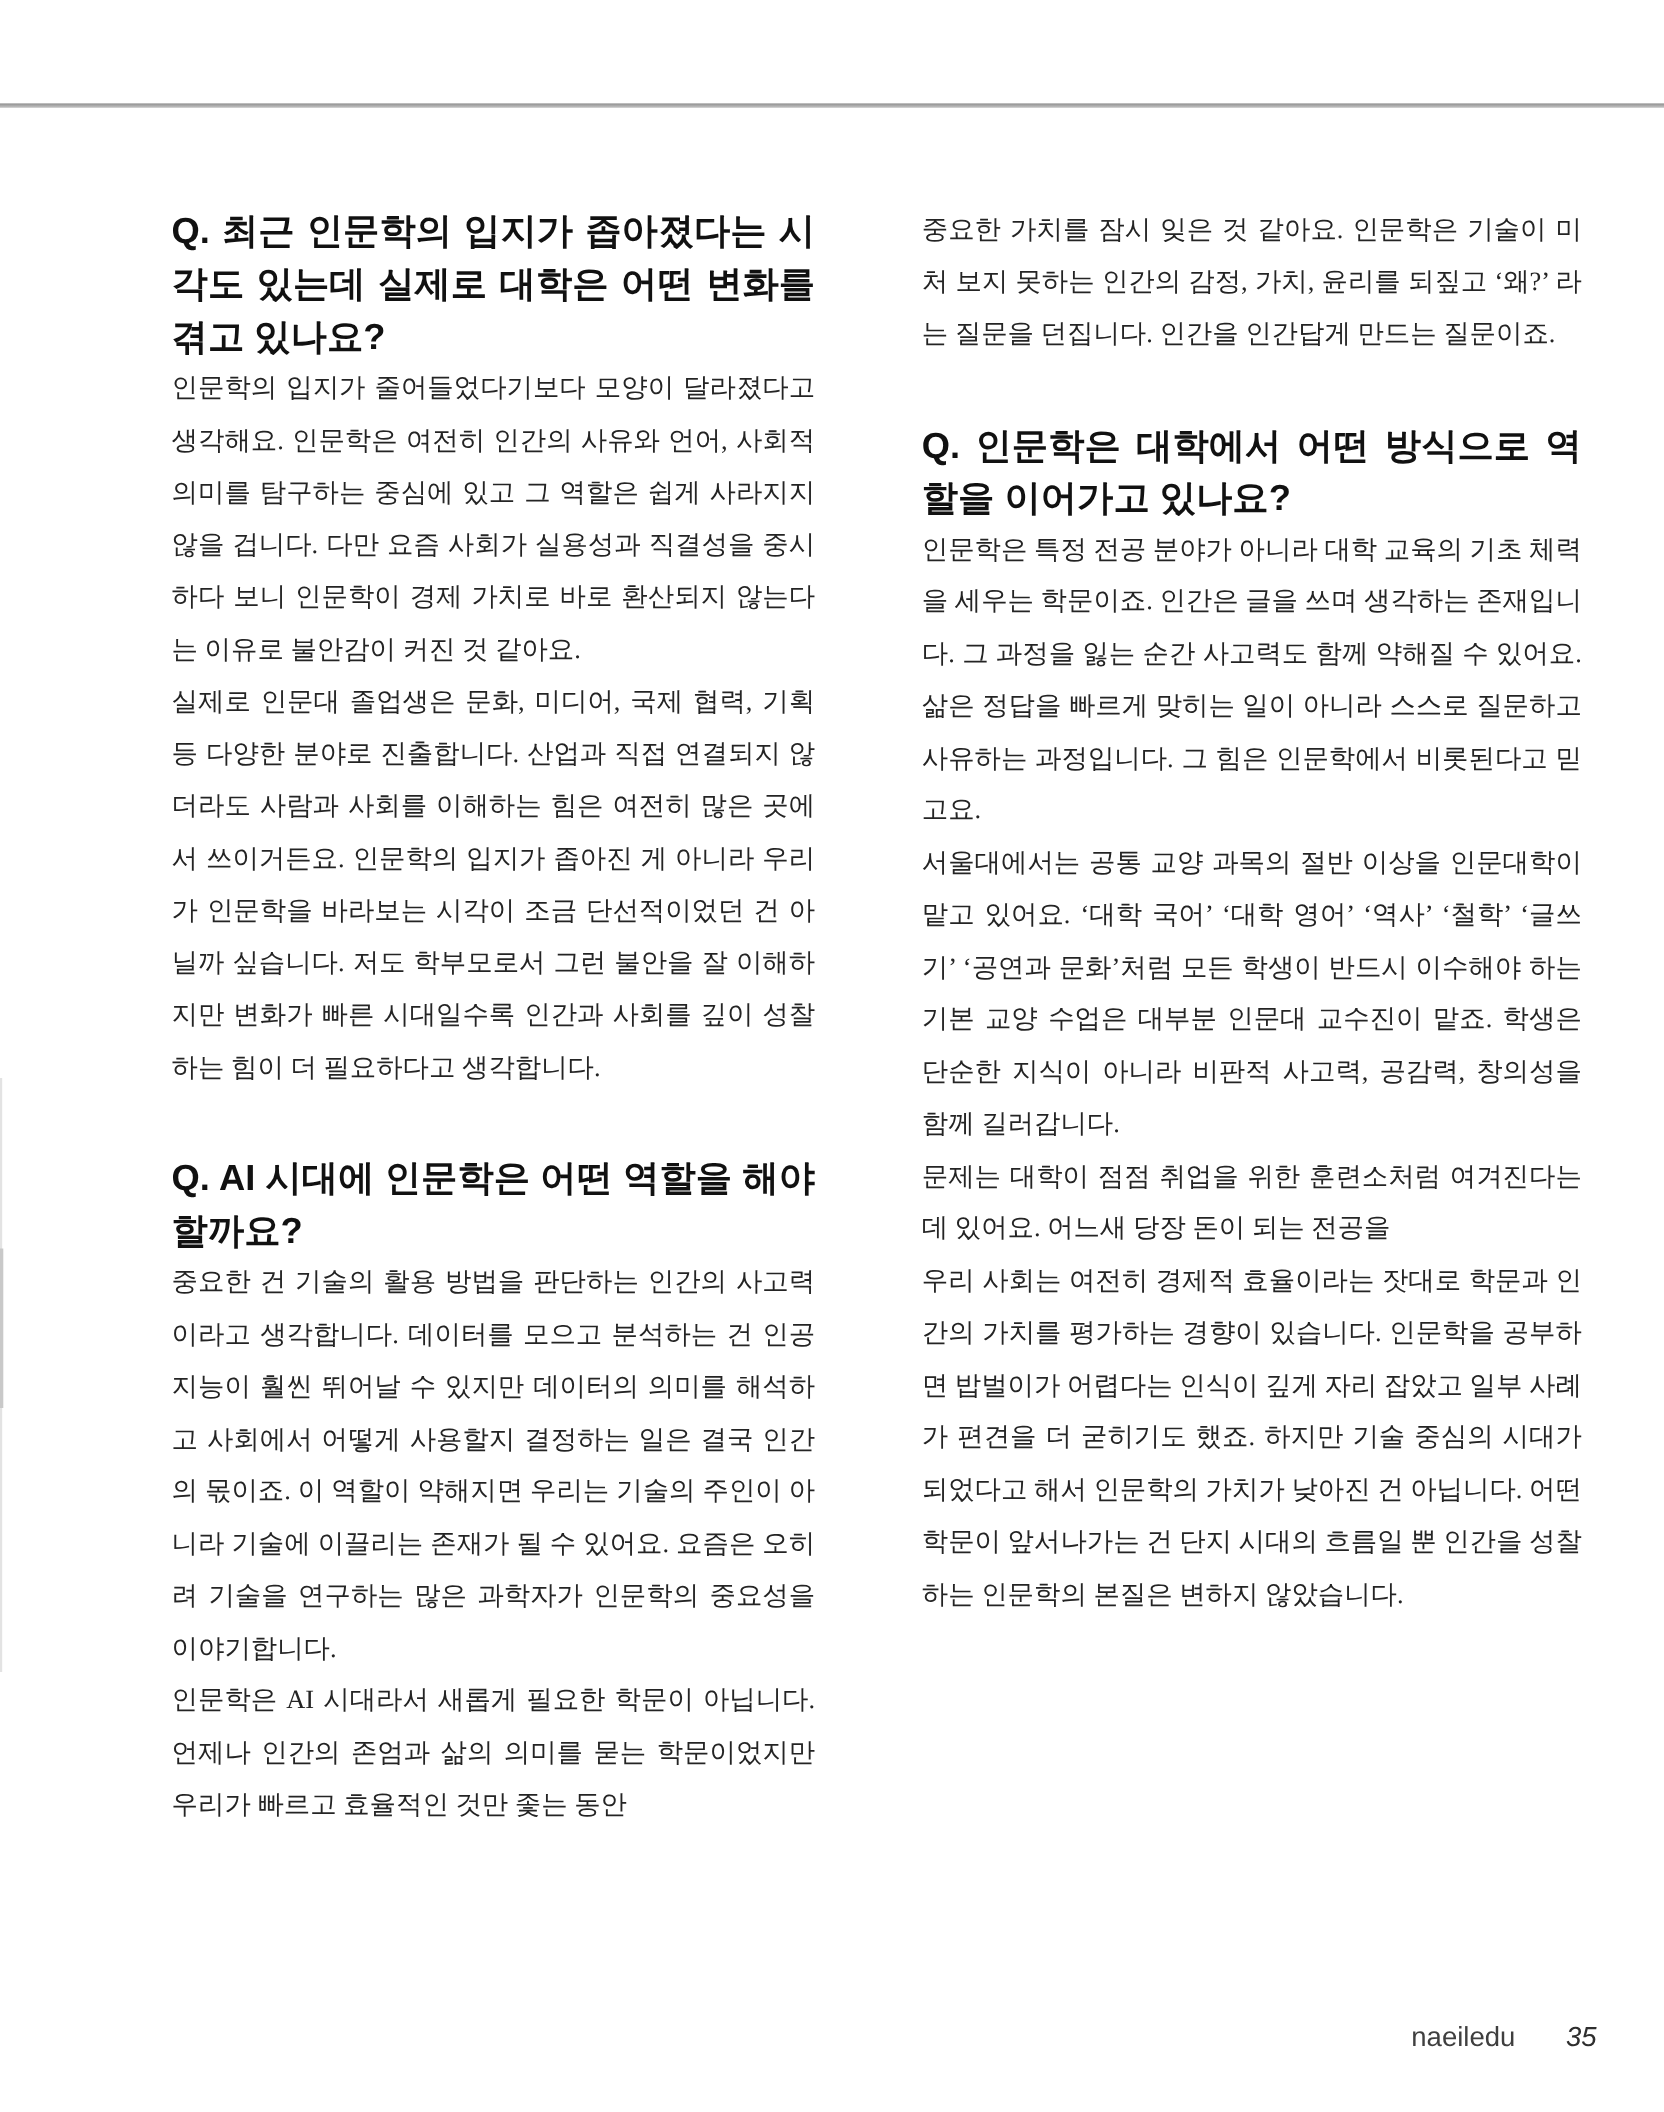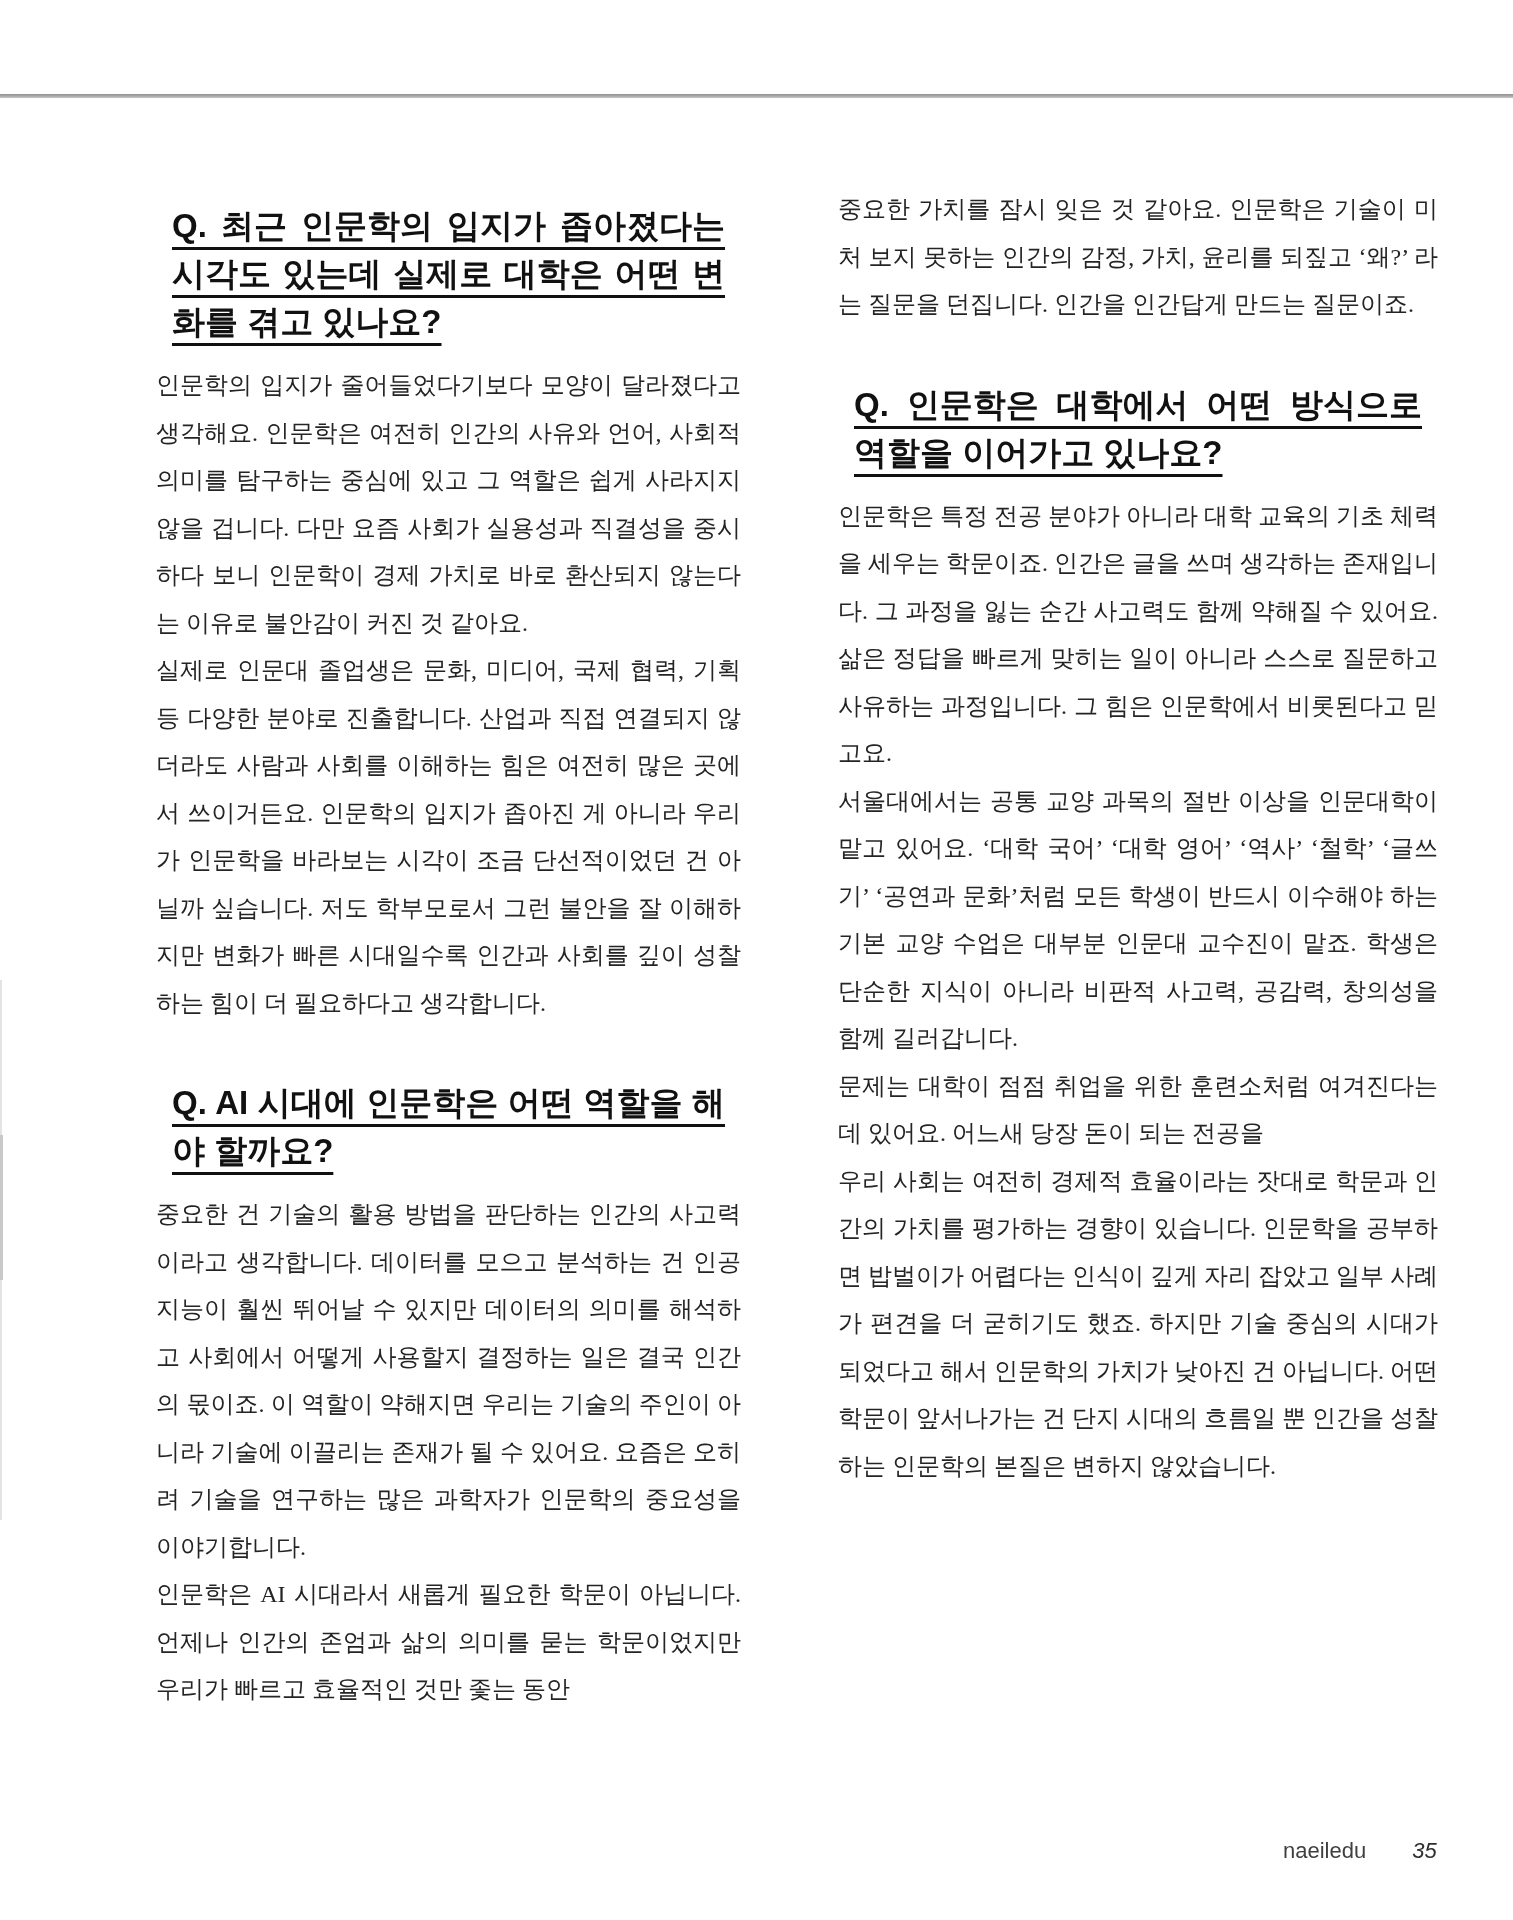--- a/index.html
+++ b/index.html
@@ -46,23 +46,22 @@
     gap: 97px;
   }
   .column { width: 585px; }
   .column.right { width: 600px; }
   p.question {
     font-family: "Liberation Sans", sans-serif;
     font-weight: bold;
     font-size: 33px;
     line-height: 48px;
     color: #111111;
-    margin: 16px;
+    margin: 0;
     text-align: justify;
-    text-decoration: underline;
     text-decoration-thickness: 2.5px;
     text-underline-offset: 10px;
     word-break: normal;
   }
   p.answer {
     font-family: Liberation Serif, serif;
     font-size: 24px;
     line-height: 47.5px;
     color: #242424;
     margin: 0;
@@ -74,21 +73,21 @@
     margin-top: 52px;
   }
   .footer {
     position: absolute;
     top: 1838px;
     left: 1283px;
     display: flex;
     align-items: baseline;
     gap: 46px;
     font-family: "Liberation Sans", sans-serif;
-    font-size: 22px;
+    font-size: 25px;
     color: #3f3f3f;
   }
   .footer .pagenum {
     color: #2e2e2e;
     font-style: italic;
   }
 </style>
 </head>
 <body>
 

